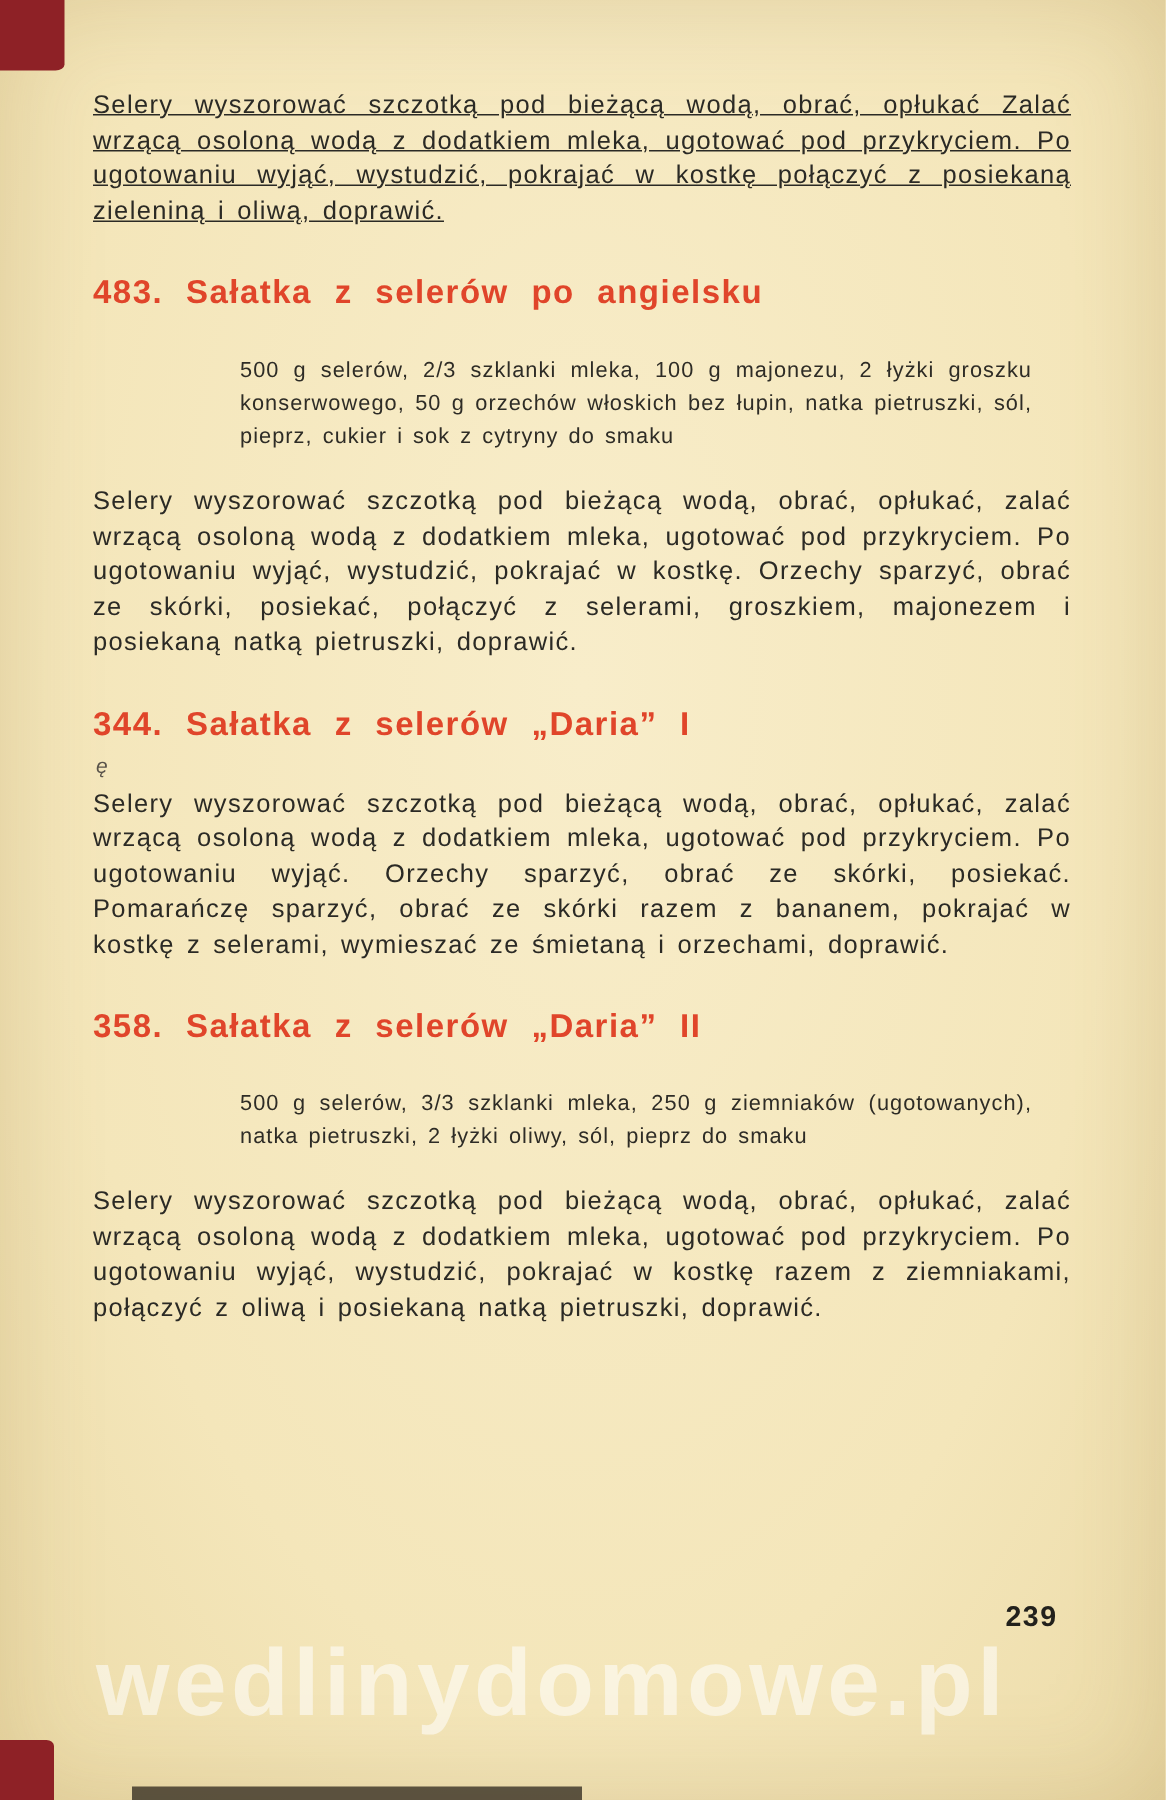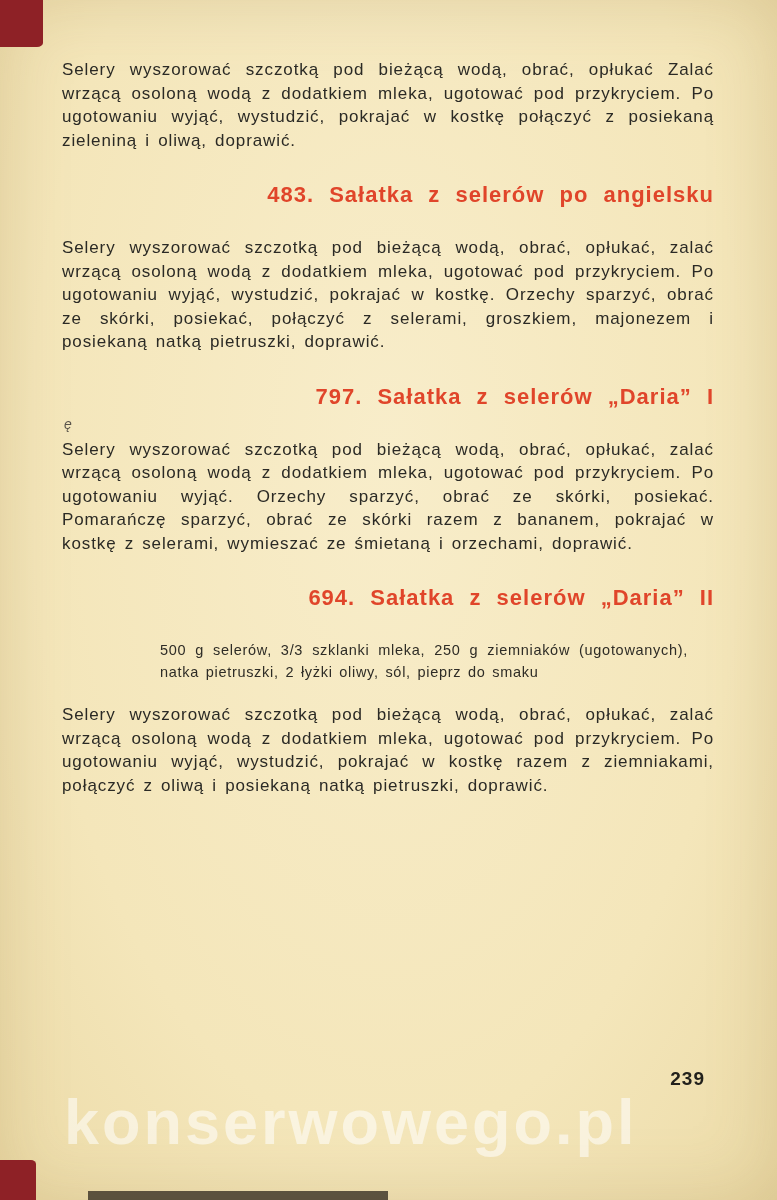--- a/index.html
+++ b/index.html
@@ -40,30 +40,29 @@
     }
     p.bodytext {
       margin: 0;
       font-size: 17px;
       line-height: 23.5px;
       letter-spacing: 0.9px;
       word-spacing: 2.5px;
       text-align: justify;
       color: var(--body-text, #2b2a25);
     }
-    p.intro { margin: 0 0 30px 0; }
+    p.intro { margin: 0 0 30px 0; text-decoration: underline; }
     .recipe { margin: 0 0 30px 0; position: relative; }
     .recipe h2 {
       margin: 0 0 28px 0;
       font-size: 22px;
       font-weight: bold;
       letter-spacing: 1px;
       word-spacing: 8px;
       color: var(--heading-red, #e0452a);
-      text-align: right;
     }
     p.ingredients {
       margin: 0 0 20px 98px;
       width: 528px;
       font-size: 14.5px;
       line-height: 22px;
       letter-spacing: 0.7px;
       word-spacing: 2px;
       text-align: justify;
       color: #2e2c26;
@@ -102,34 +101,35 @@
   <div class="corner-tl"></div>
   <div class="corner-bl"></div>
   <div class="bottom-strip"></div>
 
   <div class="content">
 
     <p class="bodytext intro">Selery wyszorować szczotką pod bieżącą wodą, obrać, opłukać Zalać wrzącą osoloną wodą z dodatkiem mleka, ugotować pod przykryciem. Po ugotowaniu wyjąć, wystudzić, pokrajać w kostkę połączyć z posiekaną zieleniną i oliwą, doprawić.</p>
 
     <section class="recipe">
       <h2>483. Sałatka z selerów po angielsku</h2>
+      <p class="ingredients">500 g selerów, 2/3 szklanki mleka, 100 g majonezu, 2 łyżki groszku konserwowego, 50 g orzechów włoskich bez łupin, natka pietruszki, sól, pieprz, cukier i sok z cytryny do smaku</p>
       <p class="bodytext">Selery wyszorować szczotką pod bieżącą wodą, obrać, opłukać, zalać wrzącą osoloną wodą z dodatkiem mleka, ugotować pod przykryciem. Po ugotowaniu wyjąć, wystudzić, pokrajać w kostkę. Orzechy sparzyć, obrać ze skórki, posiekać, połączyć z selerami, groszkiem, majonezem i posiekaną natką pietruszki, doprawić.</p>
     </section>
 
     <section class="recipe">
-      <h2>797. Sałatka z selerów „Daria” I</h2>
+      <h2>344. Sałatka z selerów „Daria” I</h2>
       <span class="stray-mark">ę</span>
       <p class="bodytext">Selery wyszorować szczotką pod bieżącą wodą, obrać, opłukać, zalać wrzącą osoloną wodą z dodatkiem mleka, ugotować pod przykryciem. Po ugotowaniu wyjąć. Orzechy sparzyć, obrać ze skórki, posiekać. Pomarańczę sparzyć, obrać ze skórki razem z bananem, pokrajać w kostkę z selerami, wymieszać ze śmietaną i orzechami, doprawić.</p>
     </section>
 
     <section class="recipe">
-      <h2>694. Sałatka z selerów „Daria” II</h2>
+      <h2>358. Sałatka z selerów „Daria” II</h2>
       <p class="ingredients">500 g selerów, 3/3 szklanki mleka, 250 g ziemniaków (ugotowanych), natka pietruszki, 2 łyżki oliwy, sól, pieprz do smaku</p>
       <p class="bodytext">Selery wyszorować szczotką pod bieżącą wodą, obrać, opłukać, zalać wrzącą osoloną wodą z dodatkiem mleka, ugotować pod przykryciem. Po ugotowaniu wyjąć, wystudzić, pokrajać w kostkę razem z ziemniakami, połączyć z oliwą i posiekaną natką pietruszki, doprawić.</p>
     </section>
 
   </div>
 
   <div class="page-number">239</div>
 
-  <div class="watermark">konserwowego.pl</div>
+  <div class="watermark">wedlinydomowe.pl</div>
 
 </div>
 
 </body></html>

